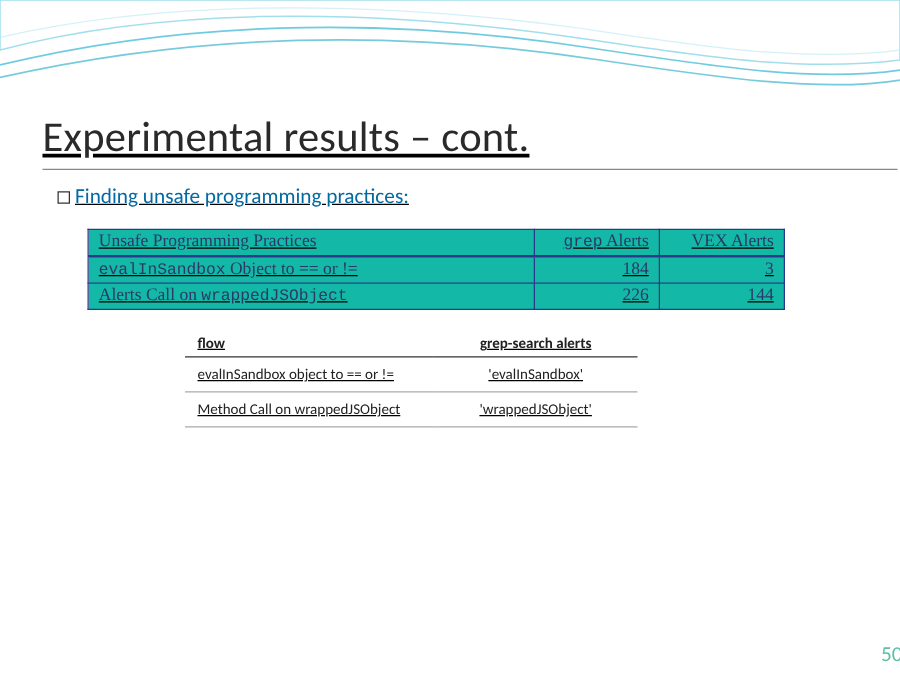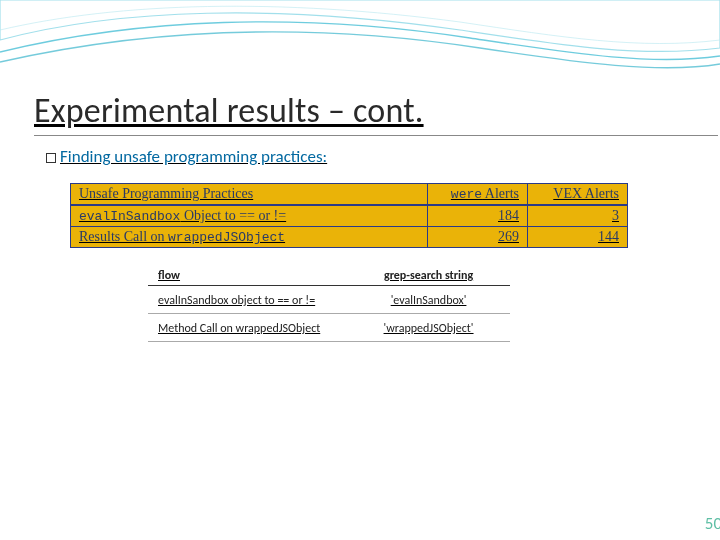--- a/index.html
+++ b/index.html
@@ -59,21 +59,21 @@
     font-size: 14px;
     color: #2a3a66;
     width: 100%;
     border: 1.5px solid #2a3a88;
   }
   .tbl1 th, .tbl1 td {
     border: 1px solid #2a3a88;
     padding: 2px 8px;
     text-align: left;
     font-weight: normal;
-    background: #eab308;
+    background: #14b8a6;
   }
   .tbl1 .hdr td {
     border-bottom: 2.5px solid #2a3a88;
   }
   .tbl1 .c2, .tbl1 .c3 { text-align: right; width: 100px; }
   .mono { font-family: "Courier New", monospace; font-size: 13px; }
   .caption {
     font-family: "Times New Roman", serif;
     font-size: 14px;
     color: #2a3a66;
@@ -139,43 +139,43 @@
 
   <div class="bullet-line">
     <span class="bullet-box"></span><span>Finding unsafe programming practices:</span>
   </div>
 
   <div class="fig-wrap">
     <table class="tbl1">
       <tbody>
           <tr class="hdr">
         <td>Unsafe Programming Practices</td>
-        <td class="c2"><span class="mono">were</span><span> Alerts</span></td>
+        <td class="c2"><span class="mono">grep</span><span> Alerts</span></td>
         <td class="c3">VEX Alerts</td>
       </tr>
       <tr>
         <td><span class="mono">evalInSandbox</span><span> Object to == or !=</span></td>
         <td class="c2">184</td>
         <td class="c3">3</td>
       </tr>
       <tr>
-        <td><span>Results Call on </span><span class="mono">wrappedJSObject</span></td>
-        <td class="c2">269</td>
+        <td><span>Alerts Call on </span><span class="mono">wrappedJSObject</span></td>
+        <td class="c2">226</td>
         <td class="c3">144</td>
       </tr>
     </tbody>
       </table>
   </div>
 
   <div class="tbl2-wrap">
     <table class="tbl2">
       <tbody>
           <tr>
         <th class="c1">flow</th>
-        <th class="c2b">grep-search string</th>
+        <th class="c2b">grep-search alerts</th>
       </tr>
       <tr>
         <td class="c1">evalInSandbox object to == or !=</td>
         <td class="c2b">'evalInSandbox'</td>
       </tr>
       <tr>
         <td class="c1">Method Call on wrappedJSObject</td>
         <td class="c2b">'wrappedJSObject'</td>
       </tr>
     </tbody>

